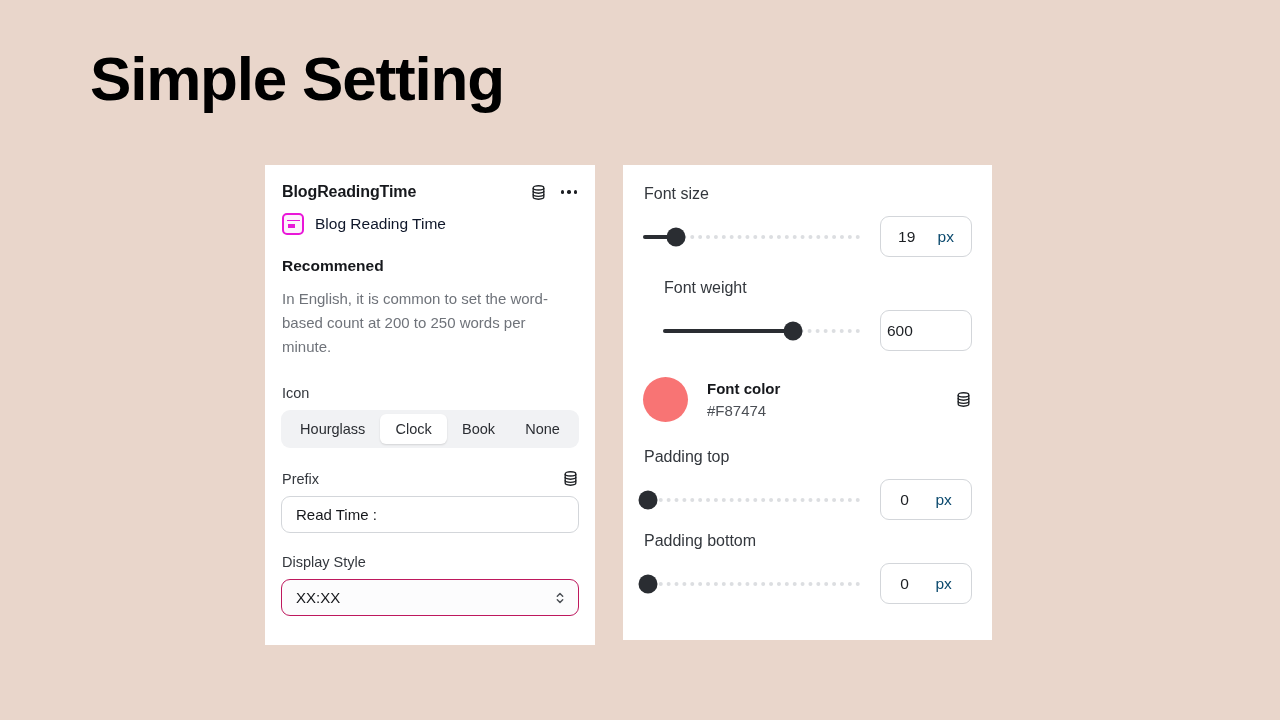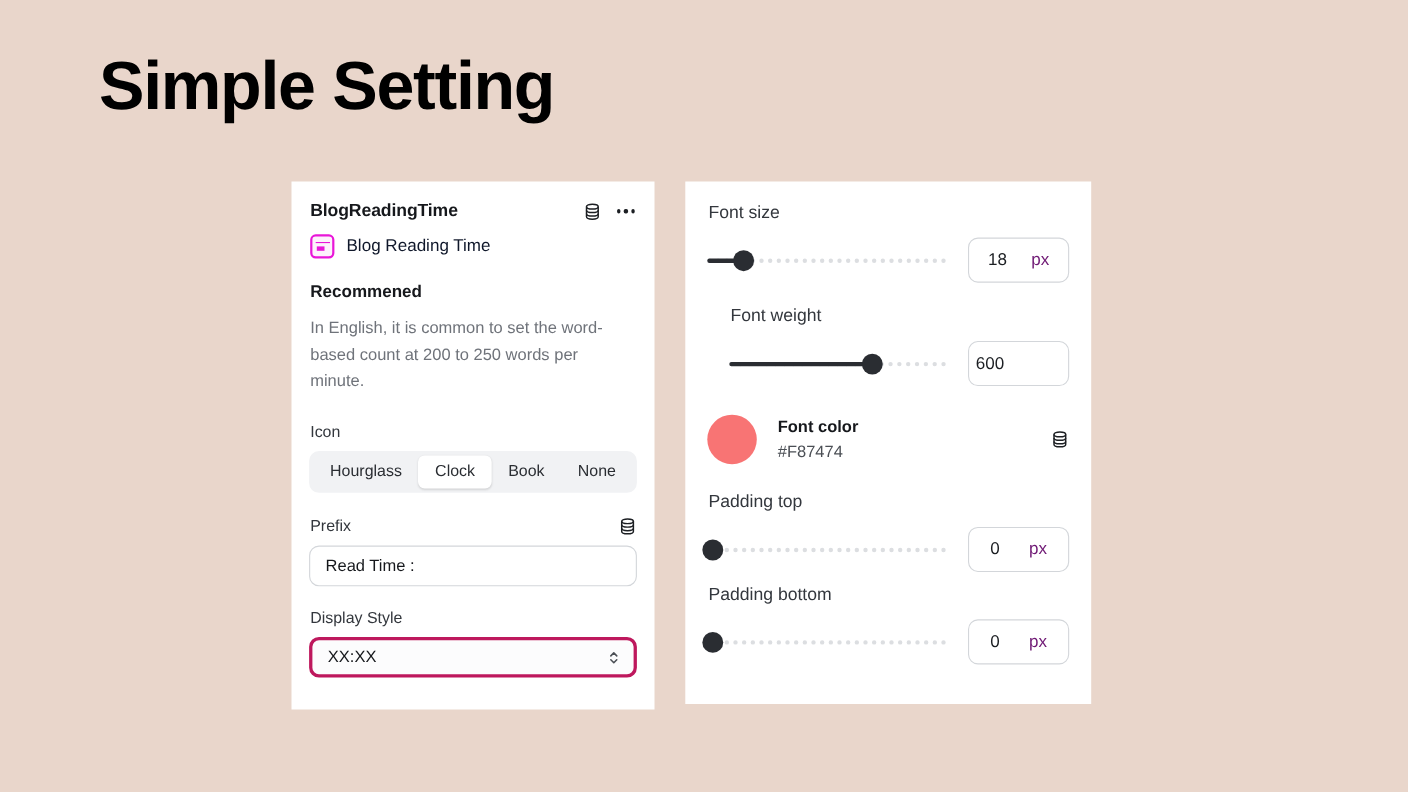--- a/index.html
+++ b/index.html
@@ -208,21 +208,21 @@
     padding: 0 14px;
     font-size: 15px;
     color: #16181c;
     background: #ffffff;
   }
 
   
   .select-input {
     margin-top: 9px;
     height: 37px;
-    border: 3px solid #be185d;
+    border: 1px solid #be185d;
     border-radius: 9px;
     display: flex;
     align-items: center;
     justify-content: space-between;
     padding: 0 12px 0 14px;
     font-size: 15px;
     color: #16181c;
     background: #fcfcfd;
   }
 
@@ -302,21 +302,21 @@
     padding: 0 6px;
   }
 
   .num-box .nb-val {
     flex: 1 1 auto;
     text-align: center;
   }
   .num-box .nb-unit {
     flex: 1 1 auto;
     text-align: center;
-    color: #701a75;
+    color: #0c4a6e;
   }
   .num-box.no-unit .nb-val {
     text-align: left;
   }
 
   
   .color-row {
     display: flex;
     align-items: center;
     margin-top: 26px;
@@ -433,21 +433,21 @@
 
     <div class="r-group">
       <div class="r-label">Font size</div>
       <div class="r-row">
         <div class="slider">
           <div class="slider-track"></div>
           <div class="slider-fill" style="width:15%"></div>
           <div class="slider-thumb" style="left:15%"></div>
         </div>
         <div class="num-box">
-          <span class="nb-val">18</span>
+          <span class="nb-val">19</span>
           <span class="nb-unit">px</span>
         </div>
       </div>
     </div>
 
     <div class="r-group" style="margin-top:22px;margin-left:20px;">
       <div class="r-label">Font weight</div>
       <div class="r-row">
         <div class="slider">
           <div class="slider-track"></div>

